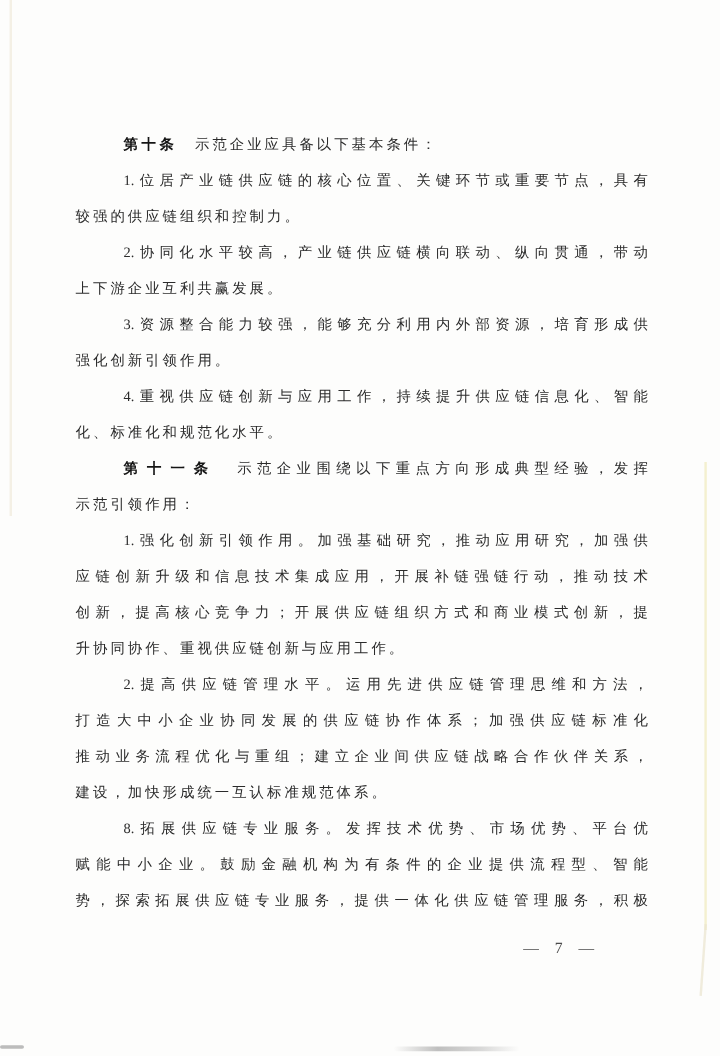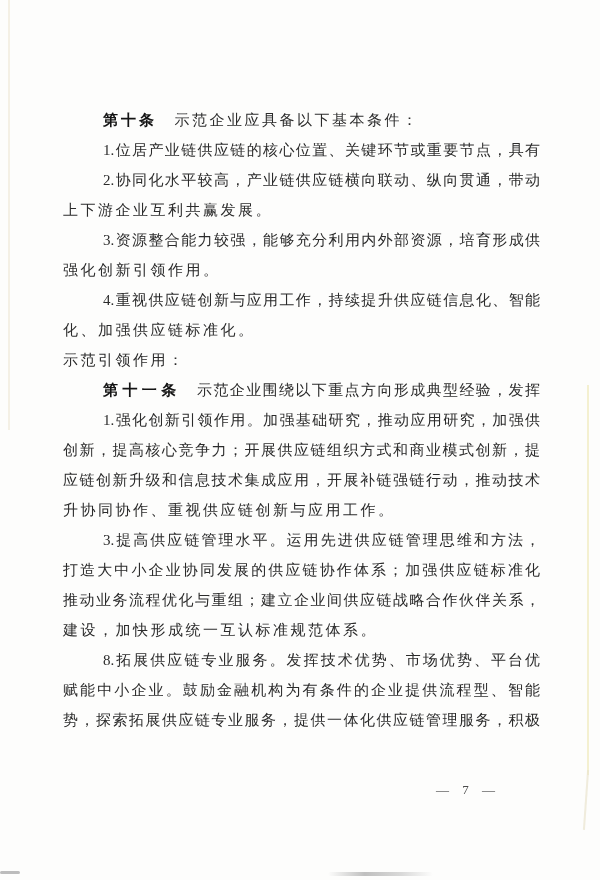--- a/index.html
+++ b/index.html
@@ -55,21 +55,21 @@
   }
   .text-block {
     position: absolute;
     left: 63px;
     top: 105px;
     width: 477px;
   }
   .line {
     height: 30px;
     line-height: 30px;
-    font-size: 15px;
+    font-size: 12px;
     color: #2b2b2b;
     letter-spacing: 2.5px;
     text-align: left;
     white-space: nowrap;
   }
   .line.fill {
     letter-spacing: normal;
     white-space: normal;
     text-align: justify;
     text-align-last: justify;
@@ -101,33 +101,34 @@
 <div class="page">
   <div class="scan-edge-left"></div>
   <div class="scan-edge-right"></div>
   <div class="scan-edge-right-low"></div>
   <div class="scan-mark-bottom-left"></div>
   <div class="scan-smudge-bottom"></div>
 
   <div class="text-block" id="text-block">
       <div class="line indent"><b class="heading">第十条</b><span>　示范企业应具备以下基本条件：</span></div>
       <div class="line fill indent"><span>1.位居产业链供应链的核心位置、关键环节或重要节点，具有</span></div>
+      <div class="line"><span>较强的供应链组织和控制力。</span></div>
       <div class="line fill indent"><span>2.协同化水平较高，产业链供应链横向联动、纵向贯通，带动</span></div>
       <div class="line"><span>上下游企业互利共赢发展。</span></div>
       <div class="line fill indent"><span>3.资源整合能力较强，能够充分利用内外部资源，培育形成供</span></div>
       <div class="line"><span>强化创新引领作用。</span></div>
       <div class="line fill indent"><span>4.重视供应链创新与应用工作，持续提升供应链信息化、智能</span></div>
-      <div class="line"><span>化、加强供应链标准化。</span></div>
+      <div class="line"><span>化、标准化和规范化水平。</span></div>
+      <div class="line fill indent"><b class="heading">第十一条</b><span>　示范企业围绕以下重点方向形成典型经验，发挥</span></div>
       <div class="line"><span>示范引领作用：</span></div>
-      <div class="line fill indent"><b class="heading">第十一条</b><span>　示范企业围绕以下重点方向形成典型经验，发挥</span></div>
       <div class="line fill indent"><span>1.强化创新引领作用。加强基础研究，推动应用研究，加强供</span></div>
+      <div class="line fill"><span>应链创新升级和信息技术集成应用，开展补链强链行动，推动技术</span></div>
       <div class="line fill"><span>创新，提高核心竞争力；开展供应链组织方式和商业模式创新，提</span></div>
-      <div class="line fill"><span>应链创新升级和信息技术集成应用，开展补链强链行动，推动技术</span></div>
       <div class="line"><span>升协同协作、重视供应链创新与应用工作。</span></div>
-      <div class="line fill indent"><span>3.提高供应链管理水平。运用先进供应链管理思维和方法，</span></div>
+      <div class="line fill indent"><span>2.提高供应链管理水平。运用先进供应链管理思维和方法，</span></div>
       <div class="line fill"><span>打造大中小企业协同发展的供应链协作体系；加强供应链标准化</span></div>
       <div class="line fill"><span>推动业务流程优化与重组；建立企业间供应链战略合作伙伴关系，</span></div>
       <div class="line"><span>建设，加快形成统一互认标准规范体系。</span></div>
       <div class="line fill indent"><span>8.拓展供应链专业服务。发挥技术优势、市场优势、平台优</span></div>
       <div class="line fill"><span>赋能中小企业。鼓励金融机构为有条件的企业提供流程型、智能</span></div>
       <div class="line fill"><span>势，探索拓展供应链专业服务，提供一体化供应链管理服务，积极</span></div>
     </div>
 
   <div class="page-number">— 7 —</div>
 </div>

